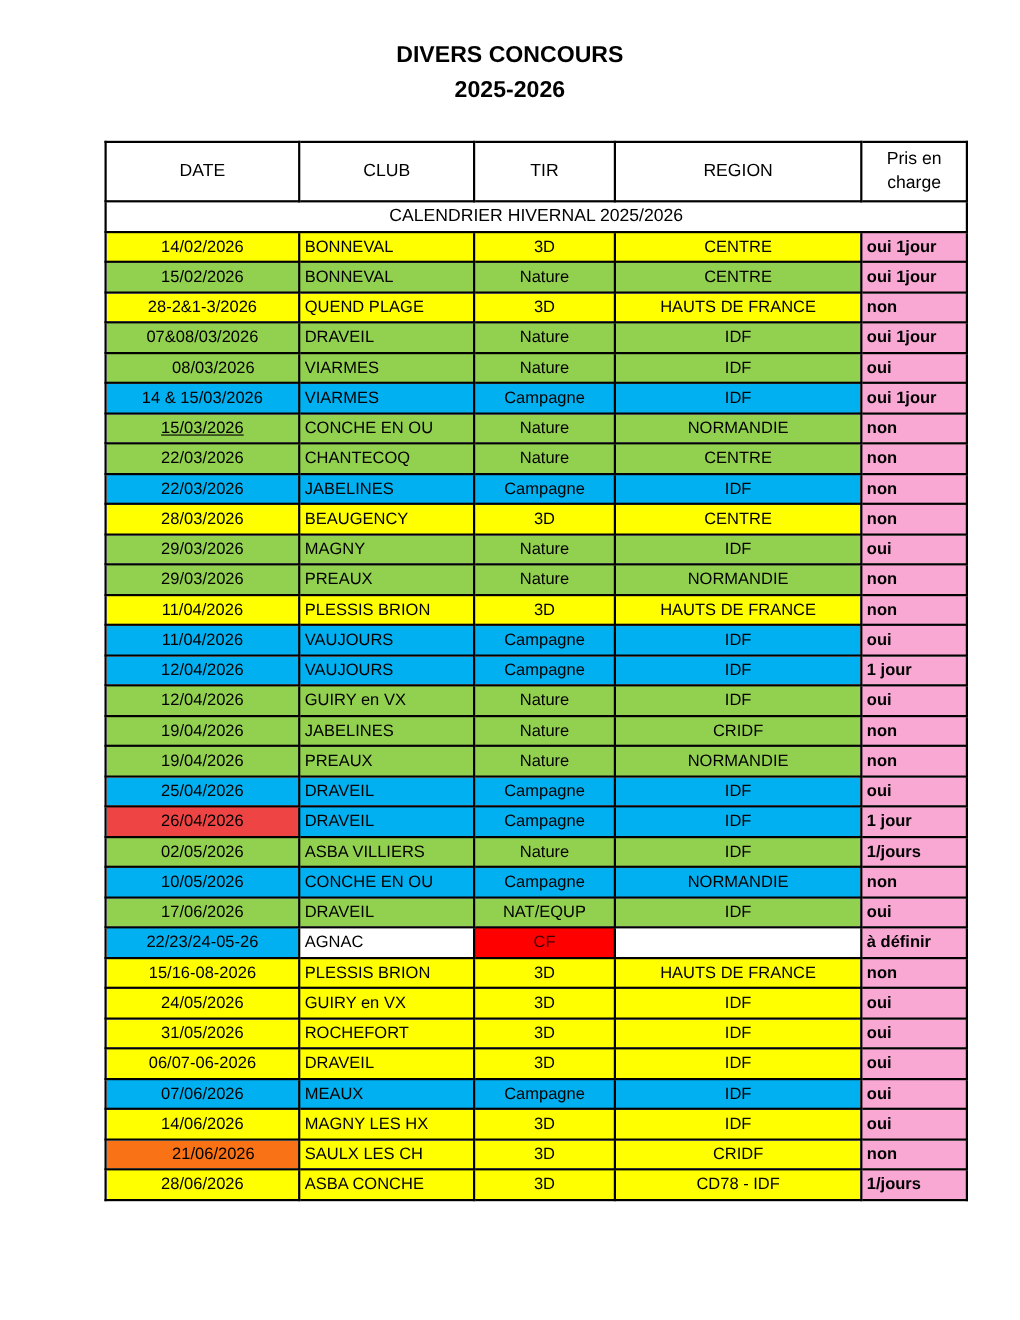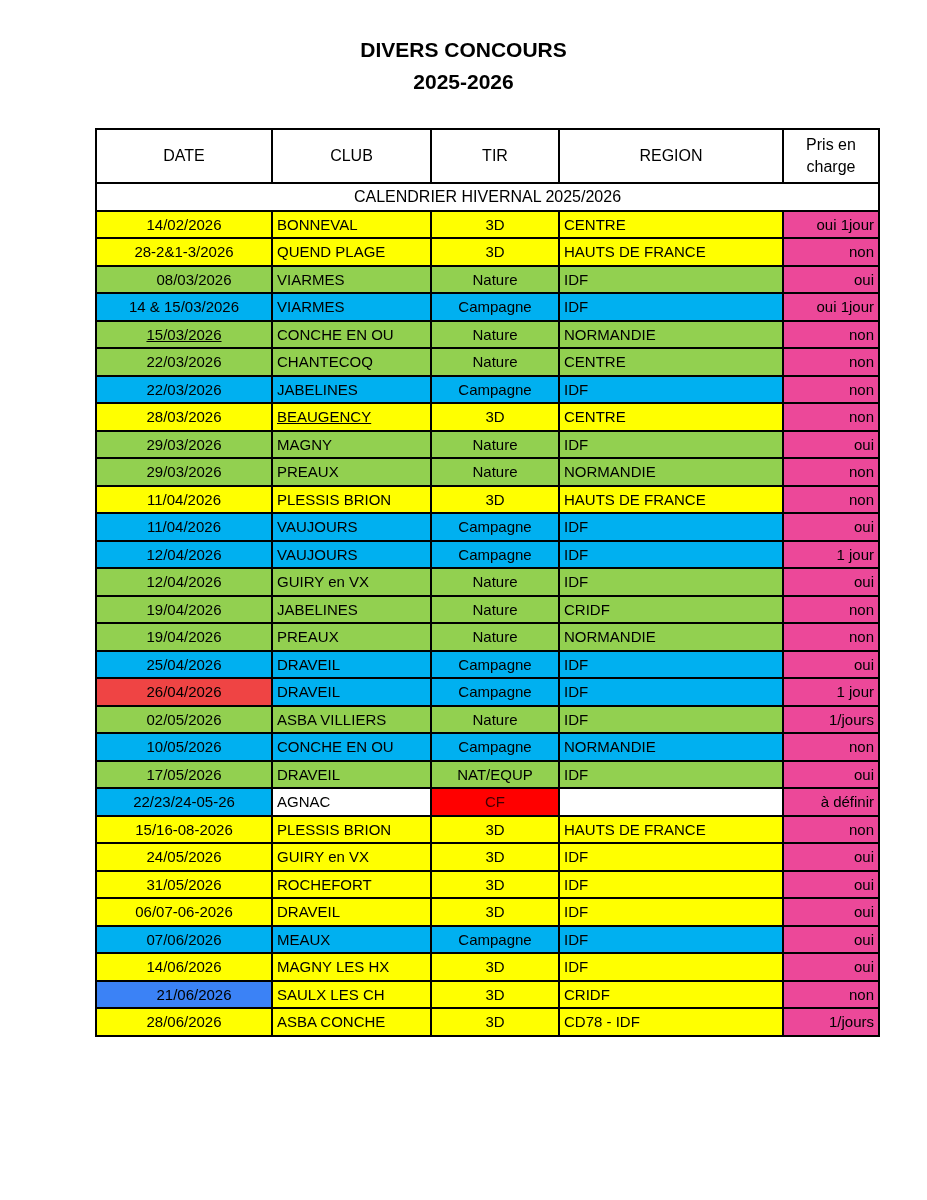--- a/index.html
+++ b/index.html
@@ -65,22 +65,22 @@
     font-size: 16px;
     background: #ffffff;
   }
   table.concours tbody td.data-cell {
     height: 25.5px;
     font-size: 15px;
   }
   td.col-date   { text-align: center; }
   td.col-club   { text-align: left; padding-left: 5px; }
   td.col-tir    { text-align: center; }
-  td.col-region { }
-  td.col-pris   { text-align: right; background: #ec4899; }
+  td.col-region { text-align: center; }
+  td.col-pris   { text-align: left; background: #f9a8d4; font-weight: bold; }
 </style>
 </head>
 <body>
 
 <div class="page">
 
   <div class="title-block">
     <div>DIVERS CONCOURS</div>
     <div>2025-2026</div>
   </div>
@@ -107,27 +107,41 @@
         <td class="section-cell" colspan="5">CALENDRIER HIVERNAL 2025/2026</td>
       </tr>
     <tr>
           <td class="data-cell col-date" style="background: rgb(255, 255, 0);">14/02/2026</td>
           <td class="data-cell col-club" style="background: rgb(255, 255, 0);">BONNEVAL</td>
           <td class="data-cell col-tir" style="background: rgb(255, 255, 0);">3D</td>
           <td class="data-cell col-region" style="background: rgb(255, 255, 0);">CENTRE</td>
           <td class="data-cell col-pris">oui 1jour</td>
         </tr>
         <tr>
+          <td class="data-cell col-date" style="background: rgb(146, 208, 80);">15/02/2026</td>
+          <td class="data-cell col-club" style="background: rgb(146, 208, 80);">BONNEVAL</td>
+          <td class="data-cell col-tir" style="background: rgb(146, 208, 80);">Nature</td>
+          <td class="data-cell col-region" style="background: rgb(146, 208, 80);">CENTRE</td>
+          <td class="data-cell col-pris">oui 1jour</td>
+        </tr>
+        <tr>
           <td class="data-cell col-date" style="background: rgb(255, 255, 0);">28-2&amp;1-3/2026</td>
           <td class="data-cell col-club" style="background: rgb(255, 255, 0);">QUEND PLAGE</td>
           <td class="data-cell col-tir" style="background: rgb(255, 255, 0);">3D</td>
           <td class="data-cell col-region" style="background: rgb(255, 255, 0);">HAUTS DE FRANCE</td>
           <td class="data-cell col-pris">non</td>
         </tr>
         <tr>
+          <td class="data-cell col-date" style="background: rgb(146, 208, 80);">07&amp;08/03/2026</td>
+          <td class="data-cell col-club" style="background: rgb(146, 208, 80);">DRAVEIL</td>
+          <td class="data-cell col-tir" style="background: rgb(146, 208, 80);">Nature</td>
+          <td class="data-cell col-region" style="background: rgb(146, 208, 80);">IDF</td>
+          <td class="data-cell col-pris">oui 1jour</td>
+        </tr>
+        <tr>
           <td class="data-cell col-date" style="background: rgb(146, 208, 80); padding-left: 24px;">08/03/2026</td>
           <td class="data-cell col-club" style="background: rgb(146, 208, 80);">VIARMES</td>
           <td class="data-cell col-tir" style="background: rgb(146, 208, 80);">Nature</td>
           <td class="data-cell col-region" style="background: rgb(146, 208, 80);">IDF</td>
           <td class="data-cell col-pris">oui</td>
         </tr>
         <tr>
           <td class="data-cell col-date" style="background: rgb(0, 176, 240);">14 &amp; 15/03/2026</td>
           <td class="data-cell col-club" style="background: rgb(0, 176, 240);">VIARMES</td>
           <td class="data-cell col-tir" style="background: rgb(0, 176, 240);">Campagne</td>
@@ -150,21 +164,21 @@
         </tr>
         <tr>
           <td class="data-cell col-date" style="background: rgb(0, 176, 240);">22/03/2026</td>
           <td class="data-cell col-club" style="background: rgb(0, 176, 240);">JABELINES</td>
           <td class="data-cell col-tir" style="background: rgb(0, 176, 240);">Campagne</td>
           <td class="data-cell col-region" style="background: rgb(0, 176, 240);">IDF</td>
           <td class="data-cell col-pris">non</td>
         </tr>
         <tr>
           <td class="data-cell col-date" style="background: rgb(255, 255, 0);">28/03/2026</td>
-          <td class="data-cell col-club" style="background: rgb(255, 255, 0); text-decoration: underline;">BEAUGENCY</td>
+          <td class="data-cell col-club" style="background: rgb(255, 255, 0);">BEAUGENCY</td>
           <td class="data-cell col-tir" style="background: rgb(255, 255, 0);">3D</td>
           <td class="data-cell col-region" style="background: rgb(255, 255, 0);">CENTRE</td>
           <td class="data-cell col-pris">non</td>
         </tr>
         <tr>
           <td class="data-cell col-date" style="background: rgb(146, 208, 80);">29/03/2026</td>
           <td class="data-cell col-club" style="background: rgb(146, 208, 80);">MAGNY</td>
           <td class="data-cell col-tir" style="background: rgb(146, 208, 80);">Nature</td>
           <td class="data-cell col-region" style="background: rgb(146, 208, 80);">IDF</td>
           <td class="data-cell col-pris">oui</td>
@@ -240,21 +254,21 @@
           <td class="data-cell col-pris">1/jours</td>
         </tr>
         <tr>
           <td class="data-cell col-date" style="background: rgb(0, 176, 240);">10/05/2026</td>
           <td class="data-cell col-club" style="background: rgb(0, 176, 240);">CONCHE EN OU</td>
           <td class="data-cell col-tir" style="background: rgb(0, 176, 240);">Campagne</td>
           <td class="data-cell col-region" style="background: rgb(0, 176, 240);">NORMANDIE</td>
           <td class="data-cell col-pris">non</td>
         </tr>
         <tr>
-          <td class="data-cell col-date" style="background: rgb(146, 208, 80);">17/05/2026</td>
+          <td class="data-cell col-date" style="background: rgb(146, 208, 80);">17/06/2026</td>
           <td class="data-cell col-club" style="background: rgb(146, 208, 80);">DRAVEIL</td>
           <td class="data-cell col-tir" style="background: rgb(146, 208, 80);">NAT/EQUP</td>
           <td class="data-cell col-region" style="background: rgb(146, 208, 80);">IDF</td>
           <td class="data-cell col-pris">oui</td>
         </tr>
         <tr>
           <td class="data-cell col-date" style="background: rgb(0, 176, 240);">22/23/24-05-26</td>
           <td class="data-cell col-club" style="background: rgb(255, 255, 255);">AGNAC</td>
           <td class="data-cell col-tir" style="background: rgb(255, 0, 0); color: rgb(64, 0, 0);">CF</td>
           <td class="data-cell col-region" style="background: rgb(255, 255, 255);"></td>
@@ -296,21 +310,21 @@
           <td class="data-cell col-pris">oui</td>
         </tr>
         <tr>
           <td class="data-cell col-date" style="background: rgb(255, 255, 0);">14/06/2026</td>
           <td class="data-cell col-club" style="background: rgb(255, 255, 0);">MAGNY LES HX</td>
           <td class="data-cell col-tir" style="background: rgb(255, 255, 0);">3D</td>
           <td class="data-cell col-region" style="background: rgb(255, 255, 0);">IDF</td>
           <td class="data-cell col-pris">oui</td>
         </tr>
         <tr>
-          <td class="data-cell col-date" style="background: #3b82f6; padding-left: 24px;">21/06/2026</td>
+          <td class="data-cell col-date" style="background: #f97316; padding-left: 24px;">21/06/2026</td>
           <td class="data-cell col-club" style="background: rgb(255, 255, 0);">SAULX LES CH</td>
           <td class="data-cell col-tir" style="background: rgb(255, 255, 0);">3D</td>
           <td class="data-cell col-region" style="background: rgb(255, 255, 0);">CRIDF</td>
           <td class="data-cell col-pris">non</td>
         </tr>
         <tr>
           <td class="data-cell col-date" style="background: rgb(255, 255, 0);">28/06/2026</td>
           <td class="data-cell col-club" style="background: rgb(255, 255, 0);">ASBA CONCHE</td>
           <td class="data-cell col-tir" style="background: rgb(255, 255, 0);">3D</td>
           <td class="data-cell col-region" style="background: rgb(255, 255, 0);">CD78 - IDF</td>

